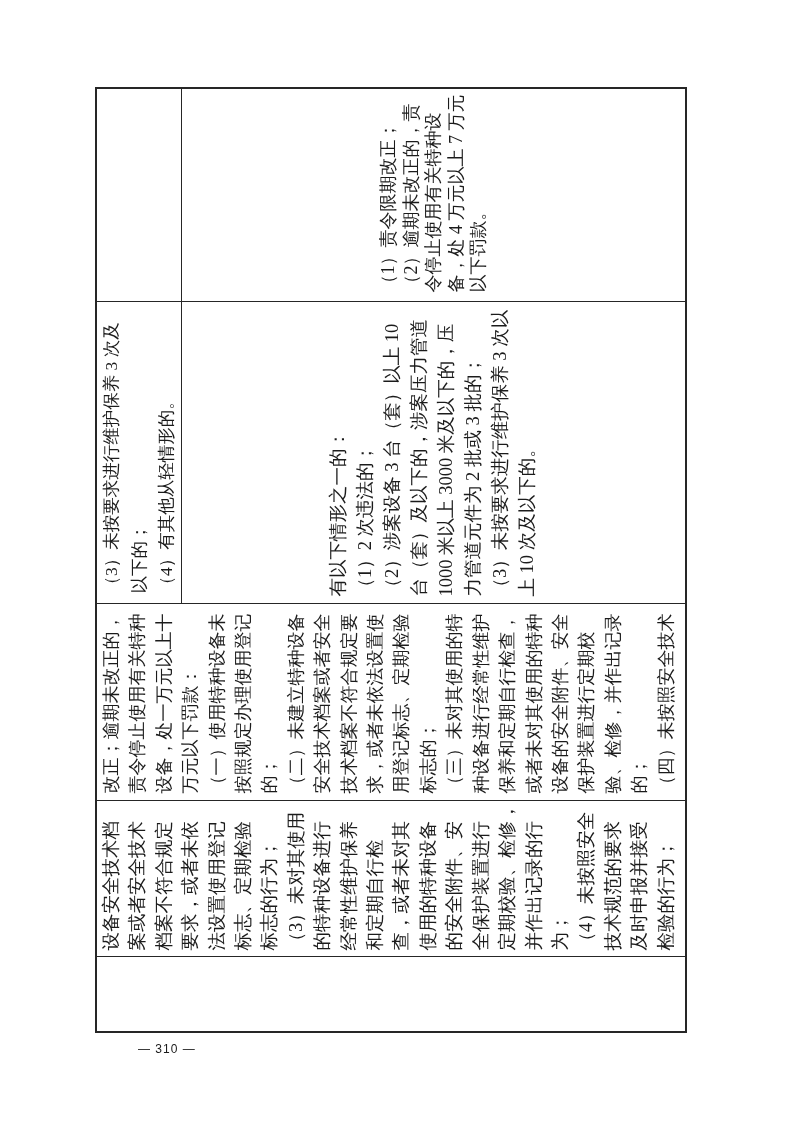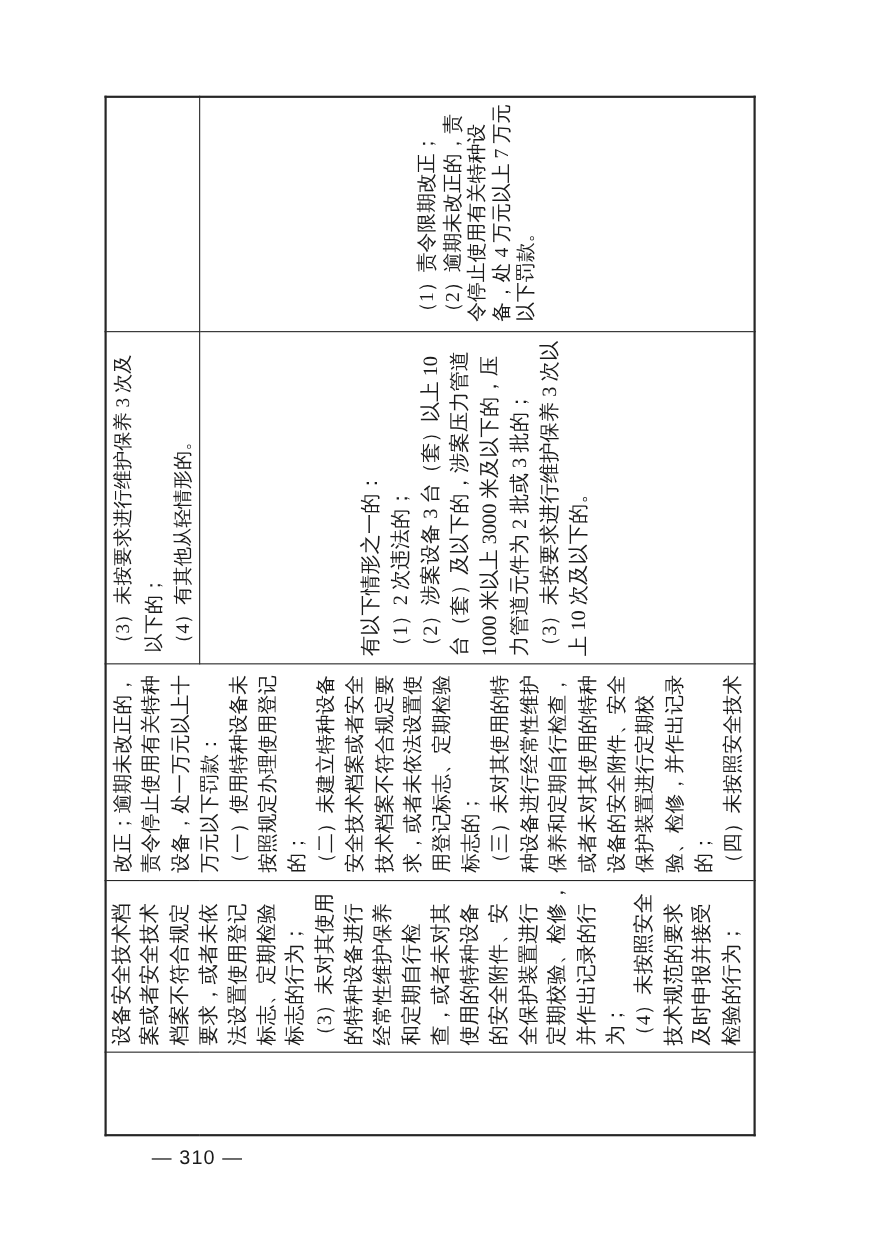--- a/index.html
+++ b/index.html
@@ -71,21 +71,21 @@
     vertical-align: middle;
     font-size: 18px;
     line-height: 22.5px;
     padding: 0 6px 0 9px;
   }
   .folio {
     position: absolute;
     left: 138px;
     top: 1042px;
     font-family: "Liberation Sans", "DejaVu Sans", sans-serif;
-    font-size: 18px;
+    font-size: 12px;
     letter-spacing: 1px;
     color: #1a1a1a;
   }
 </style>
 </head>
 <body>
 
 <div class="page">
 
   <div class="table-rot">

